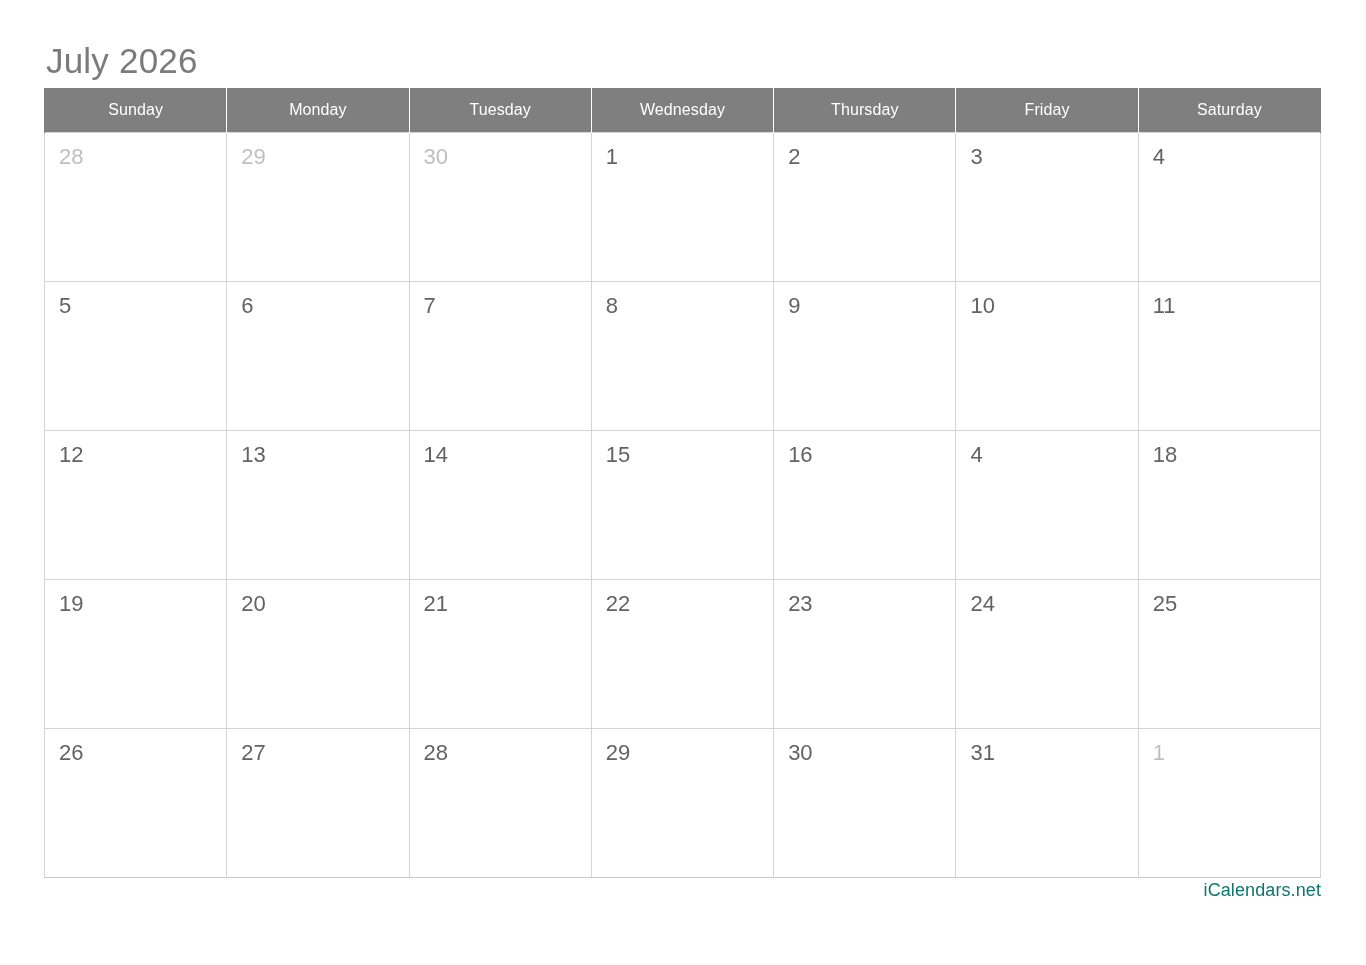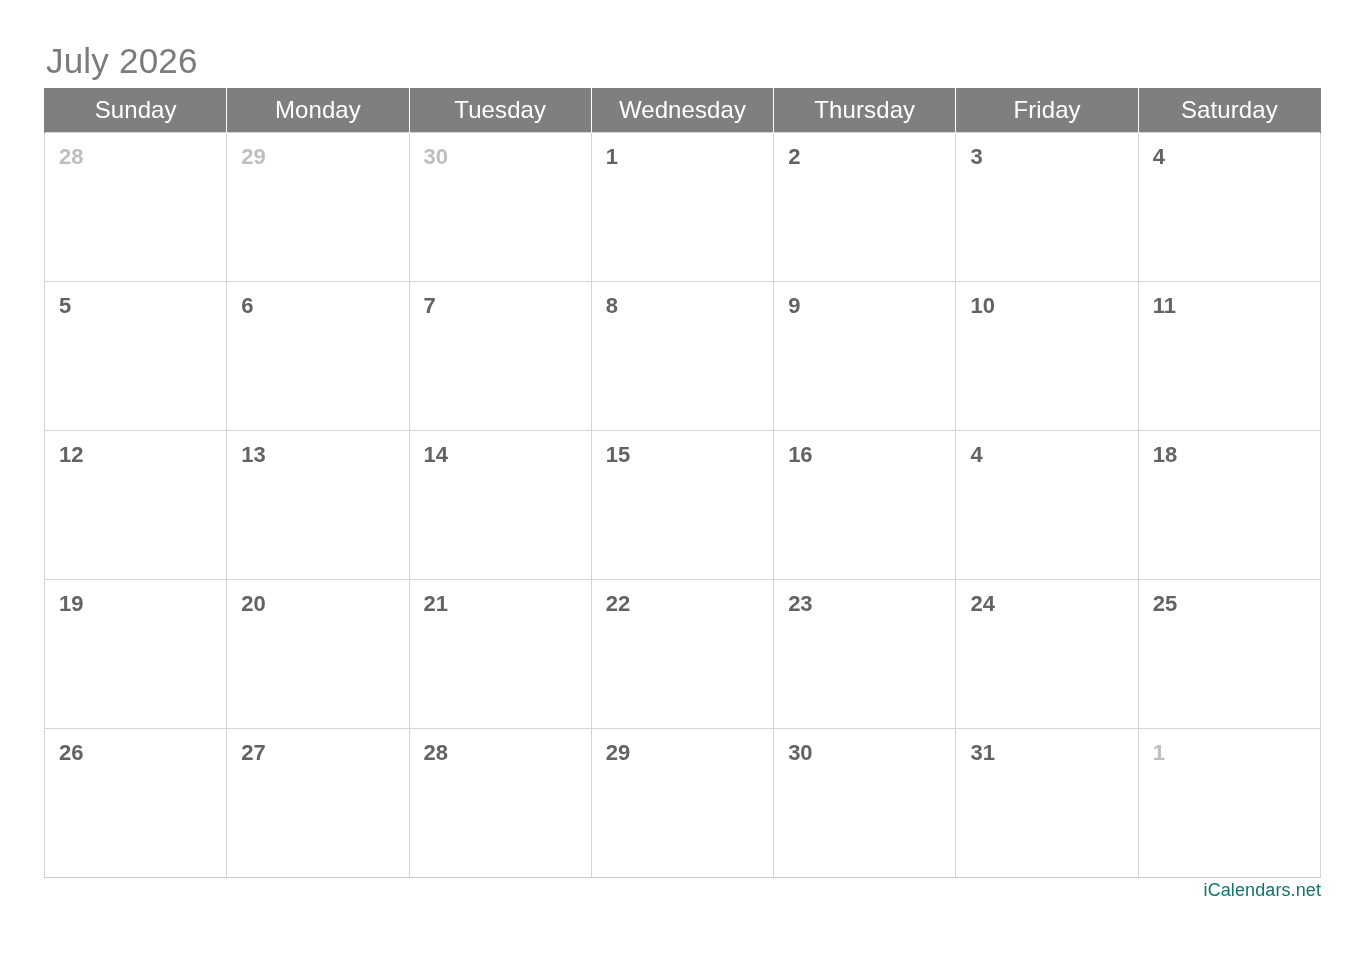--- a/index.html
+++ b/index.html
@@ -41,21 +41,21 @@
   }
   .calendar th,
   .calendar td {
     padding: 0;
     margin: 0;
   }
   .calendar thead th {
     height: 44px;
     background: #7f7f7f;
     color: #ffffff;
-    font-size: 24px;
+    font-size: 16px;
     font-weight: 400;
     text-align: center;
     vertical-align: middle;
     border-left: 1px solid #ffffff;
     border-right: 1px solid #ffffff;
     letter-spacing: 0.1px;
   }
   .calendar thead th:first-child {
     border-left: 1px solid #7f7f7f;
   }
@@ -71,21 +71,21 @@
   }
   .calendar tbody tr:last-child td {
     border-bottom: 1px solid #c9c9c9;
   }
   .daynum {
     display: block;
     font-size: 22px;
     line-height: 24px;
     color: #636363;
     padding: 12px 0 0 14px;
-    font-weight: 700;
+    font-weight: 400;
   }
   td.adjacent {
     background: #f0f0f0;
   }
   td.adjacent .daynum {
     color: #bfbfbf;
   }
   .footer {
     position: absolute;
     left: 0;

